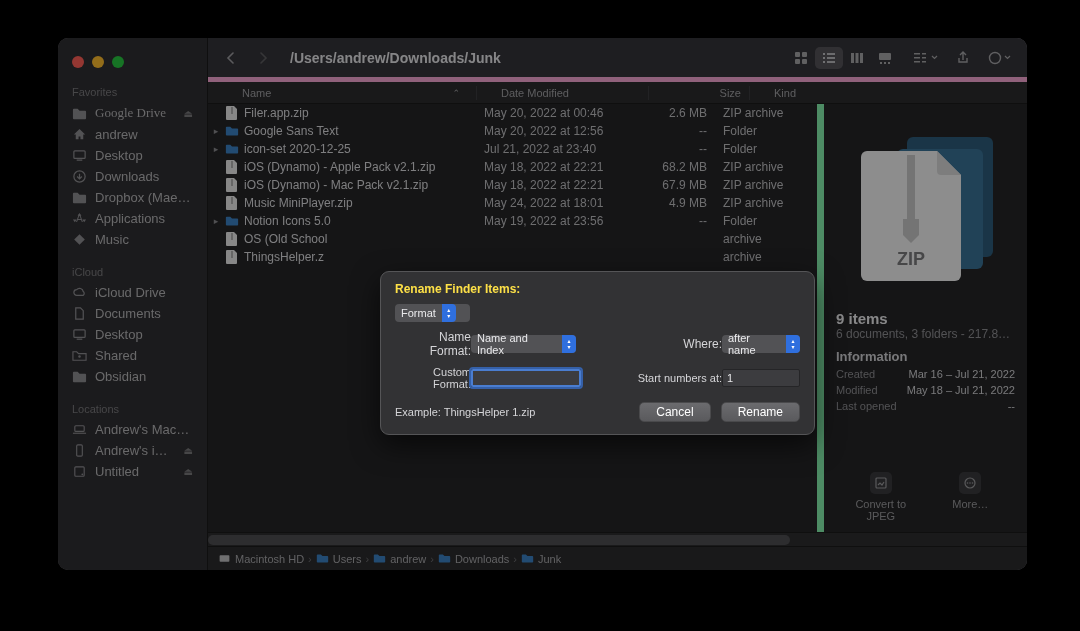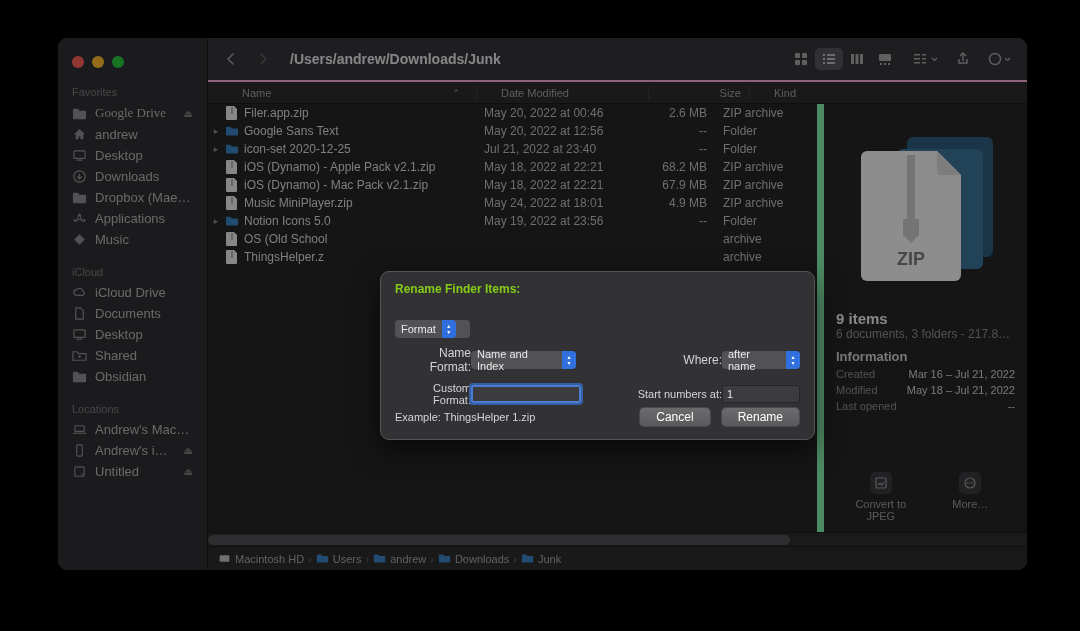--- a/index.html
+++ b/index.html
@@ -54,21 +54,21 @@
   
   .main { flex: 1; display: flex; flex-direction: column; background: #252527; min-width: 0; }
   
   .toolbar {
     height: 44px;
     display: flex;
     align-items: center;
     padding: 0 12px;
     gap: 10px;
     background: #35343a;
-    border-bottom: 2px solid #f9a8d4;
+    border-bottom: 5px solid #f9a8d4;
   }
   .toolbar .nav-btn { width: 22px; height: 22px; display: flex; align-items: center; justify-content: center; color: #9e9ea0; cursor: default; }
   .toolbar .nav-btn.disabled { color: #5e5e60; }
   .toolbar .path-title { color: #e6e6e8; font-weight: 600; font-size: 14px; margin-left: 6px; margin-right: auto; }
   .view-group { display: flex; gap: 0; }
   .view-btn { width: 28px; height: 22px; display: flex; align-items: center; justify-content: center; color: #a5a5a8; border-radius: 5px; }
   .view-btn.active { background: #555459; color: #e6e6e8; }
   .tb-icon-btn { display: flex; align-items: center; gap: 2px; color: #a5a5a8; padding: 0 4px; }
   .search-box { display: flex; align-items: center; gap: 6px; background: #303033; border-radius: 5px; padding: 3px 8px; width: 150px; color: #8a8a8d; font-size: 13px; }
   
@@ -140,21 +140,21 @@
     width: 435px;
     background: #323234;
     border: 1px solid #555557;
     border-radius: 9px;
     box-shadow: 0 10px 28px rgba(0,0,0,0.6);
     z-index: 10;
     color: #d9d9dc;
     font-size: 12px;
     padding: 10px 14px 12px 14px;
   }
-  .dialog-title { font-size: 12px; font-weight: 600; color: #84cc16; margin-bottom: 24px; }
+  .dialog-title { font-size: 12px; font-weight: 600; color: #fde047; margin-bottom: 8px; }
   .dropdown {
     display: inline-flex;
     align-items: center;
     background: #525255;
     border-radius: 4px;
     height: 18px;
     color: #eaeaec;
     font-size: 11px;
     padding: 0 0 0 6px;
     position: relative;
@@ -187,21 +187,21 @@
   }
   .num-input {
     background: #3c3c3f;
     border: 1px solid #252527;
     border-radius: 2px;
     height: 18px;
     color: #e8e8ea;
     font-size: 11px;
     padding: 0 4px;
   }
-  .dialog-bottom { display: flex; align-items: center; margin-top: 1px; }
+  .dialog-bottom { display: flex; align-items: center; margin-top: 12px; }
   .example { font-size: 11px; color: #d5d5d8; }
   .dialog-buttons { margin-left: auto; display: flex; gap: 10px; }
   .mac-button {
     background: linear-gradient(#6b6b6e, #5a5a5d);
     border: 1px solid #4a4a4c;
     border-radius: 5px;
     color: #fff;
     font-size: 12px;
     padding: 2px 16px;
     height: 20px;

